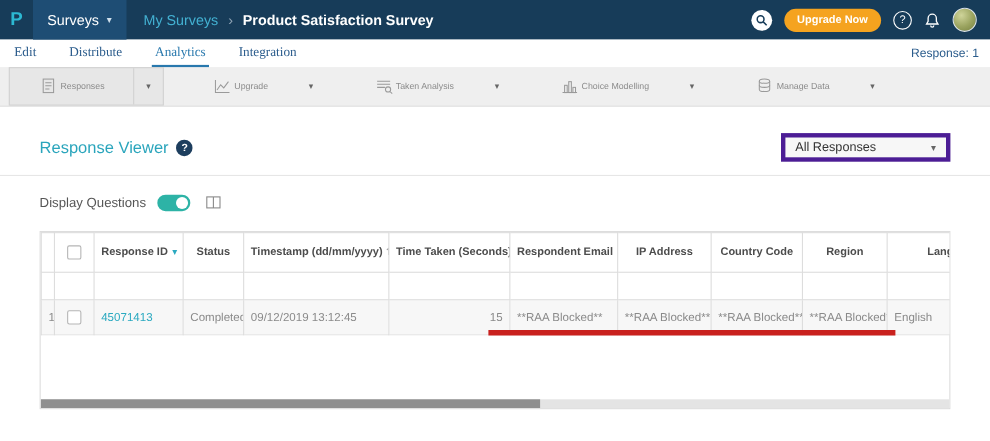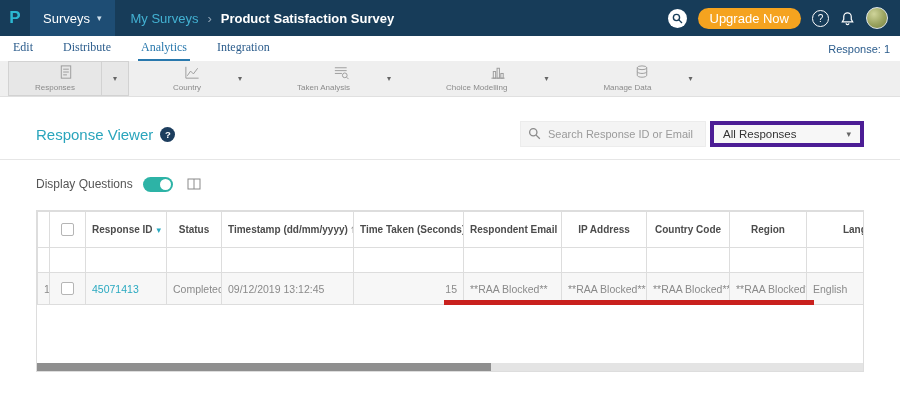--- a/index.html
+++ b/index.html
@@ -10,35 +10,35 @@
   .topbar { height:36px; background:#173c59; display:flex; align-items:center; color:#fff; }
   .logo { width:30px; text-align:center; font-size:17px; font-weight:bold; color:#2cb8d2; cursor:pointer; }
   .surveys-btn { height:36px; background:#1e4d74; border:none; color:#fff; font-size:13px; padding:0 13px; display:flex; align-items:center; gap:7px; font-family:inherit; cursor:pointer; }
   .surveys-btn .caret { font-size:9px; color:#cfe0ec; }
   .breadcrumb { display:flex; align-items:center; gap:9px; margin-left:16px; font-size:13px; }
   .bc-parent { color:#43b1d2; cursor:pointer; }
   .bc-sep { color:#8fa3b5; }
   .bc-current { color:#ffffff; font-weight:600; }
   .topbar-right { margin-left:auto; display:flex; align-items:center; gap:11px; padding-right:12px; }
   .tb-search { width:19px; height:19px; background:#fff; border-radius:50%; display:flex; align-items:center; justify-content:center; cursor:pointer; flex:none; }
-  .upgrade-btn { background:#f5a31f; color:#fff; border:none; border-radius:11px; height:21px; padding:0 12px; font-size:13px; font-weight:normal; font-family:inherit; cursor:pointer; }
+  .upgrade-btn { background:#f5a31f; color:#fff; border:none; border-radius:11px; height:21px; padding:0 12px; font-size:10px; font-weight:bold; font-family:inherit; cursor:pointer; }
   .tb-help { width:17px; height:17px; border:1.5px solid #fff; border-radius:50%; color:#fff; font-size:10px; display:flex; align-items:center; justify-content:center; cursor:pointer; flex:none; }
   .tb-bell { display:flex; cursor:pointer; }
   .avatar { width:22px; height:22px; border-radius:50%; background:radial-gradient(circle at 35% 30%, #cfd49a 0%, #9aa35f 55%, #76803f 100%); border:1px solid #dfe6ea; cursor:pointer; flex:none; }
 
   
   .tabs-row { height:25px; display:flex; align-items:stretch; padding:0 10px; background:#fff; }
   .tab { font-size:12px; color:#2b5c8c; display:flex; align-items:center; padding:0 3px; margin-right:24px; cursor:pointer; border-bottom:2px solid transparent;font-family:Liberation Serif, serif; }
   .tab.active { color:#2878ad; border-bottom-color:#2878ad; }
   .response-count { margin-left:auto; font-size:11px; color:#2b5c8c; display:flex; align-items:center; }
 
   
   .toolbar { height:36px; background:#efefef; border-bottom:1px solid #e0e0e0; display:flex; align-items:stretch; padding-left:8px; }
   .tool-group { display:flex; align-items:stretch; margin-right:18px; }
-  .tool-main { display:flex; flex-direction:column; align-items:flex-end; justify-content:center; padding:2px 26px 3px; gap:2px; cursor:pointer; }
+  .tool-main { display:flex; flex-direction:row; align-items:center; justify-content:center; padding:2px 26px 3px; gap:2px; cursor:pointer; }
   .tool-label { font-size:8px; color:#8b8b8b; white-space:nowrap; }
   .tool-caret { display:flex; align-items:center; padding:0 11px; font-size:8px; color:#666; cursor:pointer; }
   .tool-group.selected { background:#e7e7e7; border:1px solid #d2d2d2; }
   .tool-group.selected .tool-caret { border-left:1px solid #d2d2d2; }
 
   
   .viewer-header { margin:24px 36px 0; display:flex; align-items:center; height:26px; }
   .viewer-title { font-size:15px; color:#2aa5bc; }
   .title-help { width:15px; height:15px; border-radius:50%; background:#1d3e5e; color:#fff; font-size:9.5px; font-weight:bold; display:flex; align-items:center; justify-content:center; margin-left:7px; cursor:pointer; flex:none; }
   .vh-spacer { flex:1; }
@@ -133,21 +133,21 @@
     </div>
     <span class="tool-caret">▾</span>
   </div>
 
   <div class="tool-group">
     <div class="tool-main">
       <svg width="18" height="17" viewBox="0 0 18 18">
           <polyline points="2.5,3 2.5,15 16,15" fill="none" stroke="#9a9a9a"></polyline>
           <polyline points="4,12.5 7.5,7.5 10.5,10.5 15,4.5" fill="none" stroke="#9a9a9a"></polyline>
         </svg>
-      <span class="tool-label">Country</span>
+      <span class="tool-label">Upgrade</span>
     </div>
     <span class="tool-caret">▾</span>
   </div>
 
   <div class="tool-group">
     <div class="tool-main">
       <svg width="18" height="17" viewBox="0 0 18 18">
           <line x1="2.5" y1="4" x2="15" y2="4" stroke="#9a9a9a"></line>
           <line x1="2.5" y1="7" x2="15" y2="7" stroke="#9a9a9a"></line>
           <line x1="2.5" y1="10" x2="10" y2="10" stroke="#9a9a9a"></line>
@@ -183,27 +183,20 @@
     </div>
     <span class="tool-caret">▾</span>
   </div>
 
 </div>
 
 <div class="viewer-header">
   <span class="viewer-title">Response Viewer</span>
   <span class="title-help">?</span>
   <span class="vh-spacer"></span>
-  <div class="search-box">
-    <svg class="mag" width="13" height="13" viewBox="0 0 16 16">
-        <circle cx="6.5" cy="6.5" r="4.5" fill="none" stroke="#8a8a8a" stroke-width="1.6"></circle>
-        <line x1="10" y1="10" x2="14.5" y2="14.5" stroke="#8a8a8a" stroke-width="1.6"></line>
-      </svg>
-    <input type="text" placeholder="Search Response ID or Email" style="">
-  </div>
   <div class="responses-filter">
     <span>All Responses</span>
     <span class="caret">▾</span>
   </div>
 </div>
 <div class="divider"></div>
 
 <div class="dq-row">
   <span class="dq-label">Display Questions</span>
   <span class="toggle">

